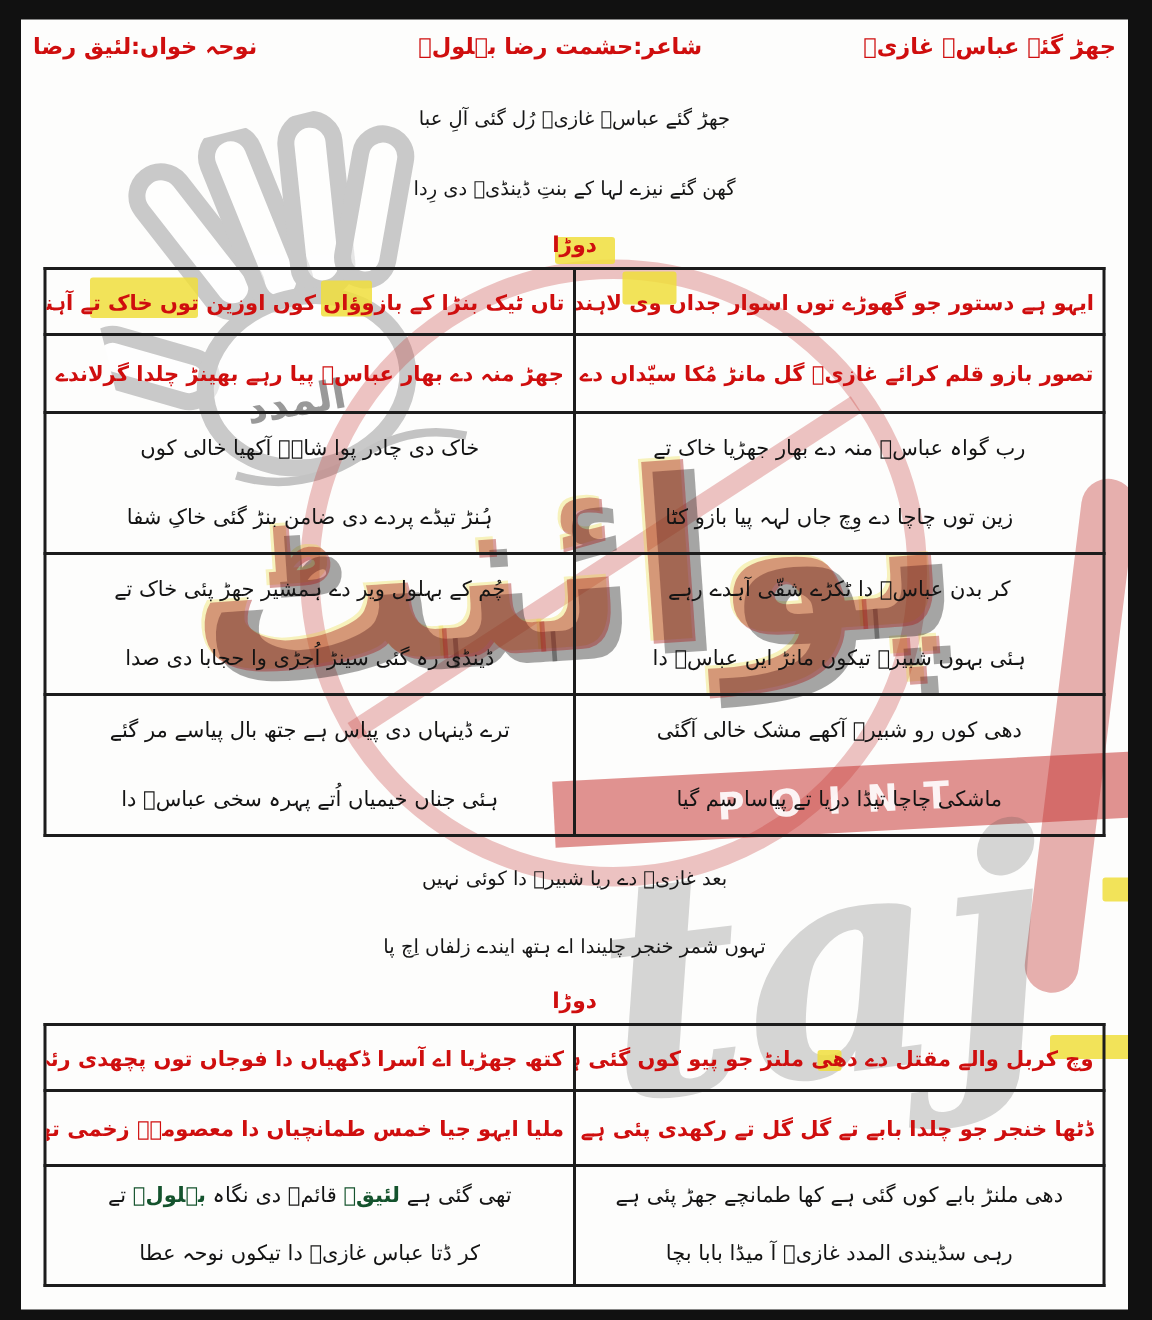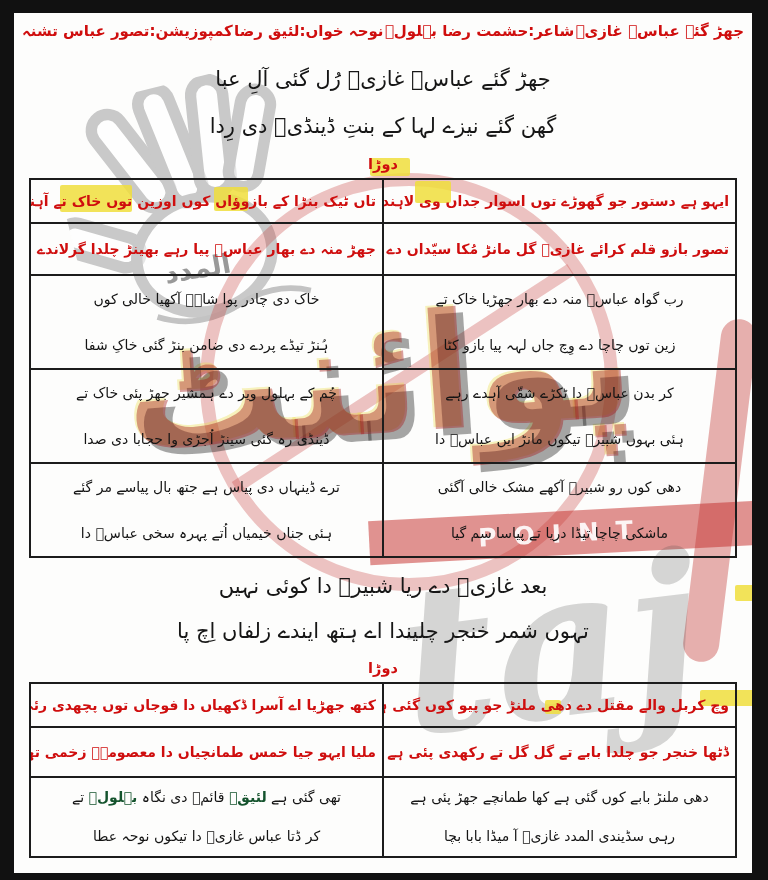--- a/index.html
+++ b/index.html
@@ -77,21 +77,21 @@
   .y7{left:531px;top:687px;width:16px;height:14px;}
   
   .content{position:relative;z-index:1;width:100%;height:100%;direction:rtl;}
   .credits{
     margin:9px 8px 0 8px;
     display:flex;justify-content:space-between;align-items:center;
     color:#cf0e0e;font-weight:bold;font-size:15px;
     white-space:nowrap;
   }
   .couplet{margin-top:16px;text-align:center;color:#161616;}
-  .couplet .cline{font-size:21px;line-height:47px;white-space:nowrap;}
+  .couplet .cline{font-size:13px;line-height:47px;white-space:nowrap;}
   .couplet2 .cline{line-height:45px;}
   .couplet2{margin-top:6px;}
   .dohra{
     margin-top:4px;height:20px;line-height:20px;
     text-align:center;color:#cf0e0e;font-weight:bold;font-size:14.5px;
   }
   table.verses{
     width:708px;margin:4px auto 0 auto;
     border-collapse:collapse;table-layout:fixed;
     direction:rtl;
@@ -152,21 +152,20 @@
     <div class="wm wm-yellow y6"></div>
     <div class="wm wm-yellow y7"></div>
   </div>
 
   <div class="content">
 
     <div class="credits">
       <span>جھڑ گئے عباسؑ غازیؑ</span>
       <span>شاعر:حشمت رضا بہلولؔ</span>
       <span>نوحہ خواں:لئیق رضا</span>
-      <span>کمپوزیشن:تصور عباس تشنہ</span>
     </div>
 
     <div class="couplet">
       <div class="cline">جھڑ گئے عباسؑ غازیؑ رُل گئی آلِ عبا</div>
       <div class="cline">گھن گئے نیزے لہا کے بنتِ ڈینڈیؑ دی رِدا</div>
     </div>
 
     <div class="dohra">دوڑا</div>
 
     <table class="verses t1">

